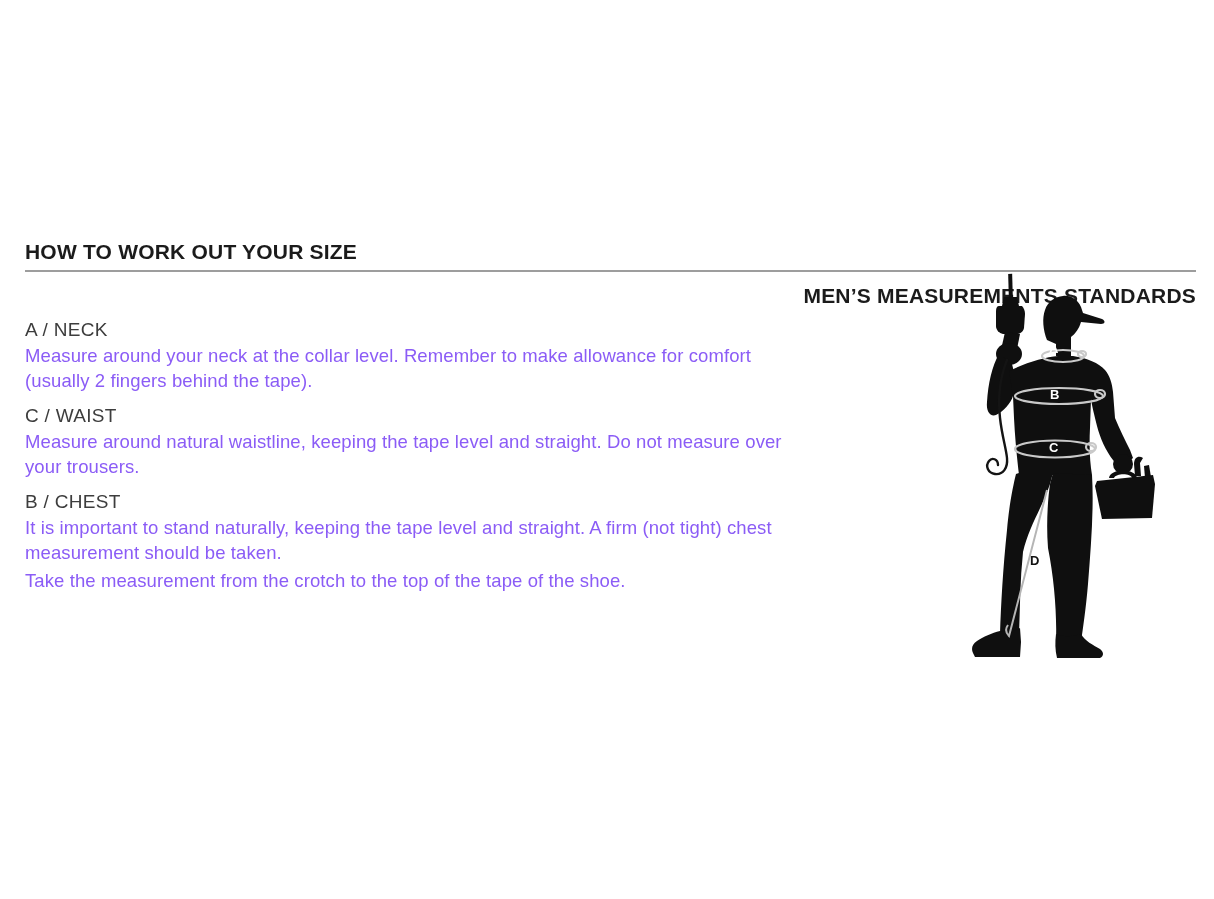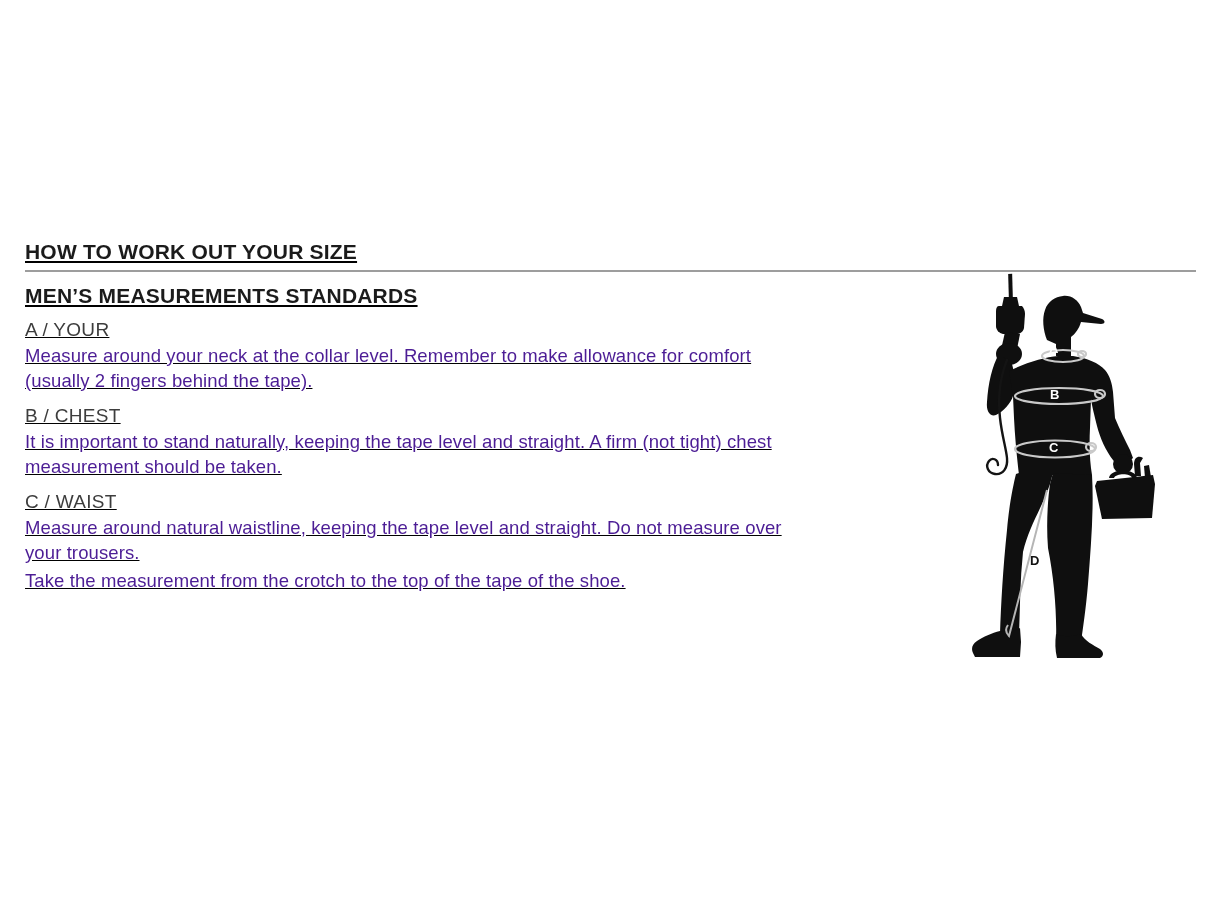--- a/index.html
+++ b/index.html
@@ -3,21 +3,20 @@
 <meta charset="utf-8">
 <style>
   html, body { margin: 0; padding: 0; background: #ffffff; }
   .page {
     position: relative;
     width: 1214px;
     height: 746px;
     background: #ffffff;
     overflow: hidden;
     font-family: "Liberation Sans", "DejaVu Sans", sans-serif;
-    text-decoration: underline;
   }
   .content {
     padding: 240px 18px 0 25px;
   }
   h1.page-title {
     margin: 0;
     font-size: 21px;
     line-height: 23px;
     font-weight: 700;
     letter-spacing: 0.2px;
@@ -28,36 +27,37 @@
     border-top: 2px solid #9d9d9d;
     height: 0;
   }
   h2.sub-title {
     margin: 12px 0 0 0;
     font-size: 21px;
     line-height: 23px;
     font-weight: 700;
     letter-spacing: 0.2px;
     color: #1b1b1b;
+    text-align: right;
   }
   .section h3 {
     margin: 12px 0 0 0;
     font-size: 19px;
     line-height: 21px;
     font-weight: 400;
     letter-spacing: 0.3px;
     color: #3d3d3d;
   }
   .section p {
     margin: 3px 0 0 0;
     font-size: 18.5px;
     line-height: 25px;
     font-weight: 400;
     letter-spacing: 0.1px;
-    color: #4c1d95;
+    color: #8b5cf6;
     max-width: 845px;
     white-space: pre-line;
   }
   .figure-wrap {
     position: absolute;
     left: 963px;
     top: 268px;
     width: 195px;
     height: 395px;
   }
@@ -78,35 +78,35 @@
 <body>
 
 <div class="page">
 
   <div class="content">
     <h1 class="page-title">HOW TO WORK OUT YOUR SIZE</h1>
     <div class="divider"></div>
     <h2 class="sub-title">MEN’S MEASUREMENTS STANDARDS</h2>
 
     <div class="section">
-      <h3>A / YOUR</h3>
+      <h3>A / NECK</h3>
       <p>Measure around your neck at the collar level. Remember to make allowance for comfort
 (usually 2 fingers behind the tape).</p>
+    </div>
+
+    <div class="section">
+      <h3>C / WAIST</h3>
+      <p>Measure around natural waistline, keeping the tape level and straight. Do not measure over
+your trousers.</p>
     </div>
 
     <div class="section">
       <h3>B / CHEST</h3>
       <p>It is important to stand naturally, keeping the tape level and straight. A firm (not tight) chest
 measurement should be taken.</p>
-    </div>
-
-    <div class="section">
-      <h3>C / WAIST</h3>
-      <p>Measure around natural waistline, keeping the tape level and straight. Do not measure over
-your trousers.</p>
     </div>
 
     <div class="section">
       <p>Take the measurement from the crotch to the top of the tape of the shoe.</p>
     </div>
   </div>
 
   <div class="figure-wrap">
     <svg width="195" height="395" viewBox="0 0 195 395" xmlns="http://www.w3.org/2000/svg">
 

